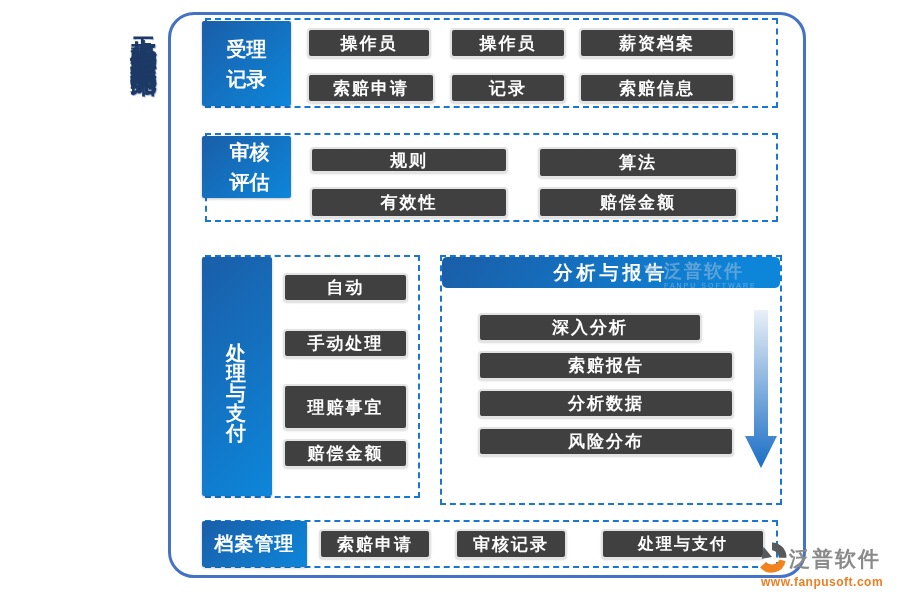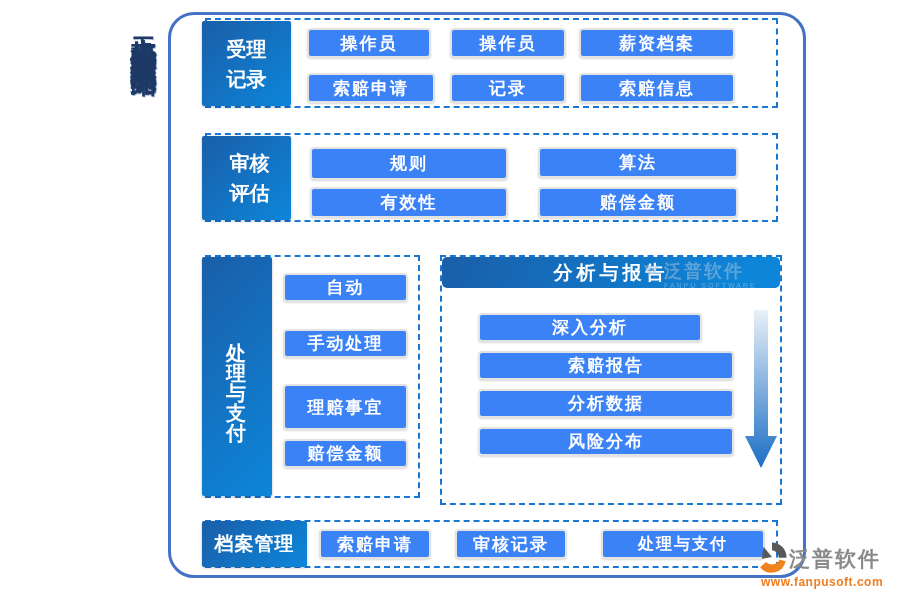--- a/index.html
+++ b/index.html
@@ -29,21 +29,21 @@
   .hdr-2line{ font-size:20px; line-height:1.5; width:89px; padding:0 18px; }
   .hdr-vert{ writing-mode:vertical-rl; text-orientation:upright;
     font-size:20px; letter-spacing:20px; }
   .hdr-bar{ position:absolute; z-index:2;
     background:linear-gradient(120deg,#1a5ea8 0%,#0d86da 90%);
     border-radius:5px; color:#fff; font-weight:bold; font-size:19px;
     display:flex; align-items:center; justify-content:center;
     letter-spacing:4px; }
 
   .btn{ position:absolute; z-index:2; height:30px;
-    background:#3b82f6; border:2px solid #e3e3e3; border-radius:4px;
+    background:#404040; border:2px solid #e3e3e3; border-radius:4px;
     color:#fff; font-weight:bold; font-size:17px; letter-spacing:2px;
     display:flex; align-items:center; justify-content:center;
     box-shadow:0 1px 2px rgba(0,0,0,.15); cursor:pointer; }
 
   .arrow-wrap{ position:absolute; left:744px; top:308px; width:34px; height:162px; z-index:2; }
 
   .watermark{ position:absolute; left:642px; top:262px; z-index:4; opacity:.55;
     display:flex; align-items:flex-start; gap:4px; pointer-events:none; }
   .wm-text{ font-size:18px; font-weight:bold; color:#9cc0de; letter-spacing:2px; line-height:1.1; }
   .wm-sub{ font-size:7px; color:#aac8e2; letter-spacing:2px; }
@@ -65,22 +65,22 @@
   <div class="dashed" style="left:205px;top:18px;width:573px;height:90px;"></div>
   <div class="hdr hdr-2line" style="left:202px;top:21px;width:89px;height:85px;">受理记录</div>
   <div class="btn" style="left:307px;top:28px;width:124px;">操作员</div>
   <div class="btn" style="left:450px;top:28px;width:116px;">操作员</div>
   <div class="btn" style="left:579px;top:28px;width:156px;">薪资档案</div>
   <div class="btn" style="left:307px;top:73px;width:128px;">索赔申请</div>
   <div class="btn" style="left:450px;top:73px;width:116px;">记录</div>
   <div class="btn" style="left:579px;top:73px;width:156px;">索赔信息</div>
 
   <div class="dashed" style="left:205px;top:133px;width:573px;height:89px;"></div>
-  <div class="hdr hdr-2line" style="left:202px;top:136px;width:89px;height:84px;padding-left:24px;">审核评估</div>
-  <div class="btn" style="left:310px;top:147px;width:198px;height:33px;">规则</div>
+  <div class="hdr hdr-2line" style="left:202px;top:136px;width:89px;height:62px;padding-left:24px;">审核评估</div>
+  <div class="btn" style="left:310px;top:147px;width:198px;height:26px;">规则</div>
   <div class="btn" style="left:538px;top:147px;width:200px;height:31px;">算法</div>
   <div class="btn" style="left:310px;top:187px;width:198px;height:31px;text-align:center;">有效性</div>
   <div class="btn" style="left:538px;top:187px;width:200px;height:31px;">赔偿金额</div>
 
   <div class="dashed" style="left:205px;top:255px;width:215px;height:243px;"></div>
   <div class="hdr hdr-vert" style="left:202px;top:257px;width:70px;height:239px;">处理与支付</div>
   <div class="btn" style="left:283px;top:273px;width:125px;height:29px;">自动</div>
   <div class="btn" style="left:283px;top:329px;width:125px;height:29px;">手动处理</div>
   <div class="btn" style="left:283px;top:384px;width:125px;height:46px;">理赔事宜</div>
   <div class="btn" style="left:283px;top:439px;width:125px;height:29px;">赔偿金额</div>

